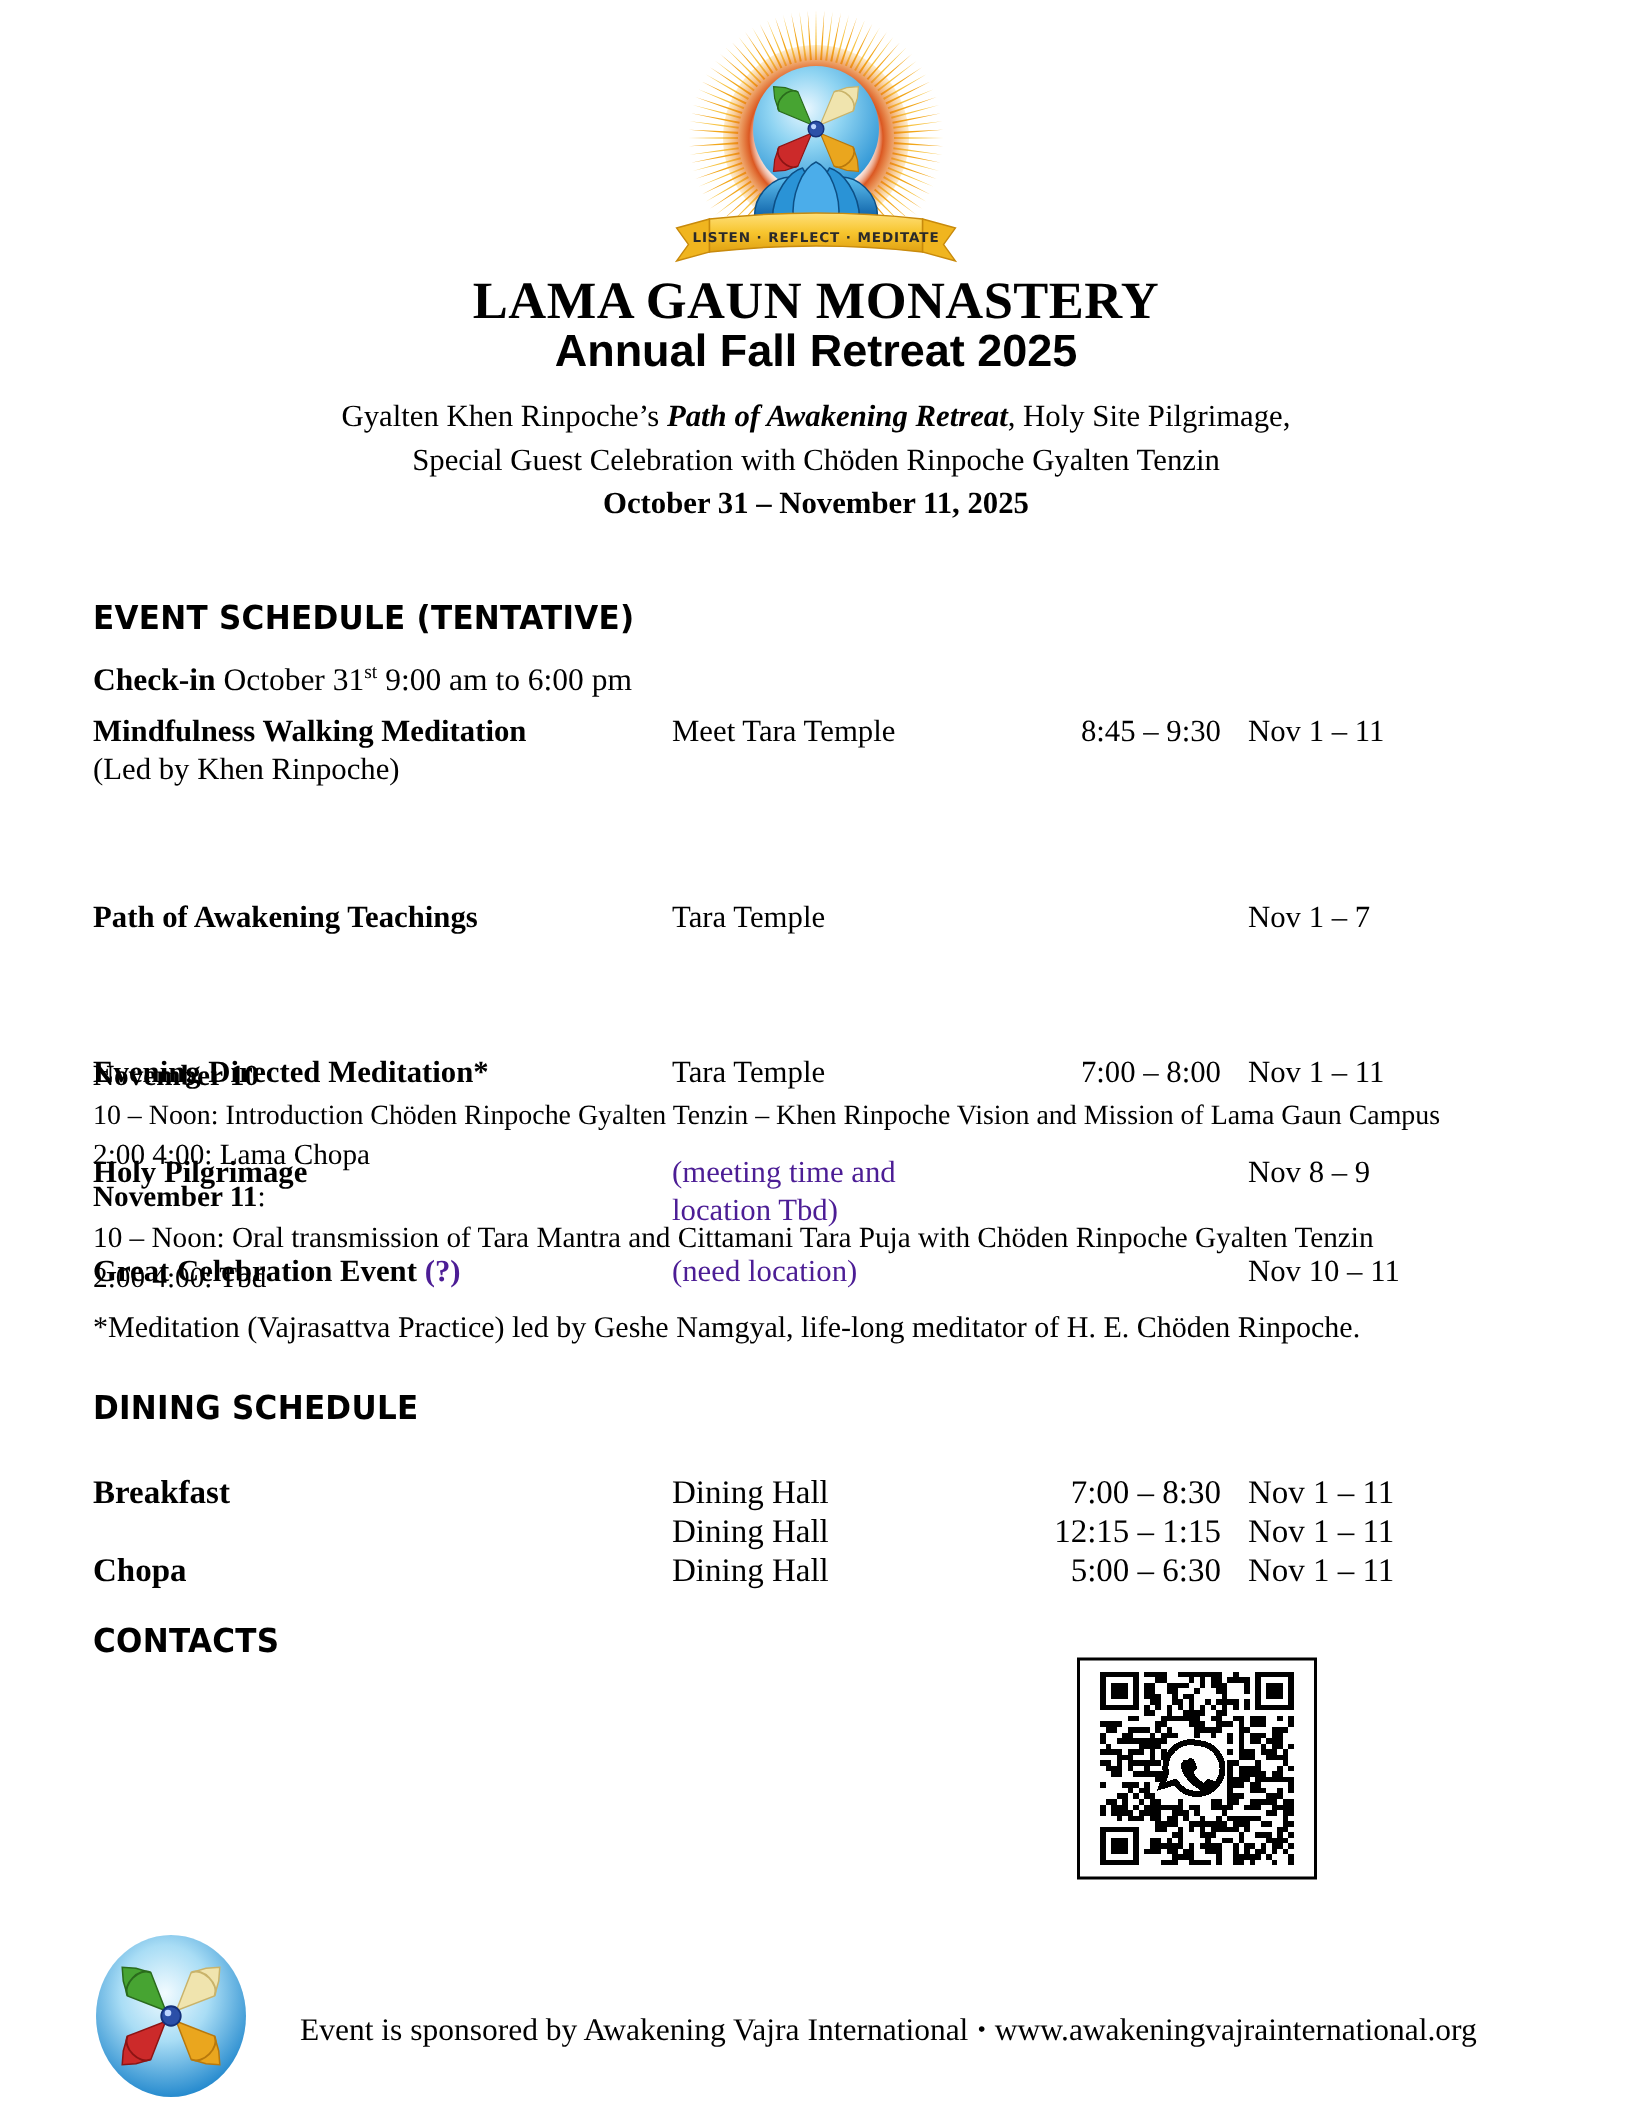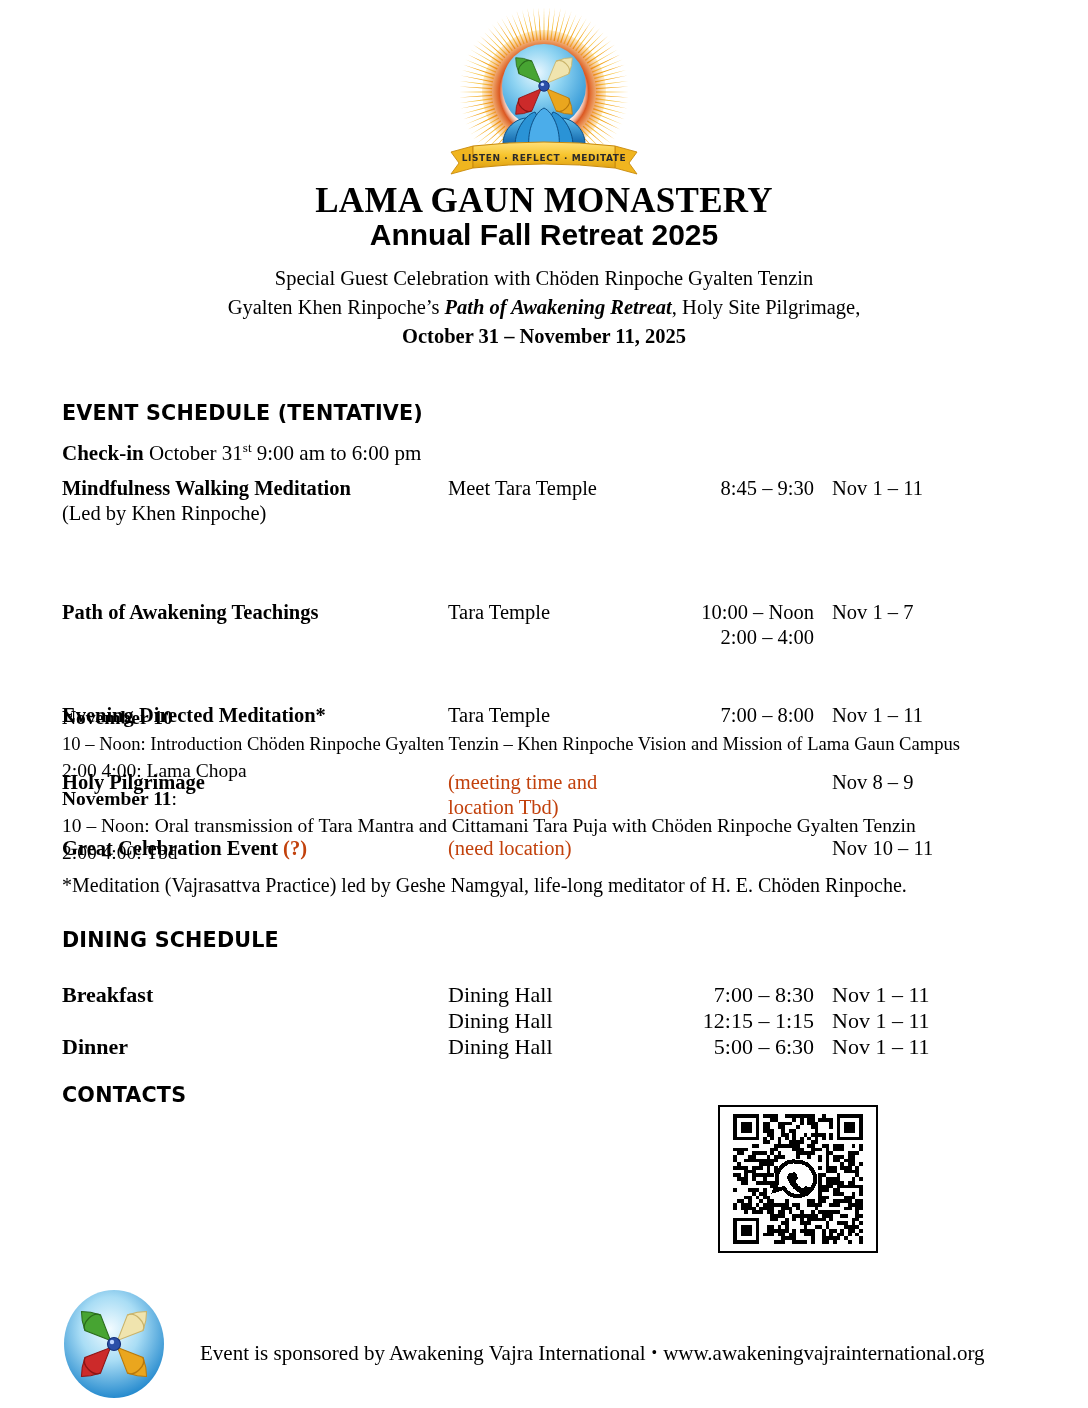--- a/index.html
+++ b/index.html
@@ -136,21 +136,21 @@
     position: absolute;
     left: 582px;
     width: 170px;
     text-align: right;
   }
   .c-date {
     position: absolute;
     left: 770px;
     width: 190px;
   }
-  .red { color: #c2410c; }
+  .red { color: #4c1d95; }
 
   
   #row-walk   { top: 0px;   height: 56px; }
   #row-path   { top: 68px;  height: 52px; }
   #row-eve    { top: 119px; height: 30px; }
   #row-pil    { top: 156px; height: 30px; }
   #row-cel    { top: 192px; height: 30px; }
 
   
   .days {
@@ -402,22 +402,22 @@
           <text x="115" y="155" text-anchor="middle" font-family="DejaVu Sans, sans-serif" font-size="9" font-weight="bold" letter-spacing="0.6" fill="#2a2a2a">LISTEN · REFLECT · MEDITATE</text>
         </g>
       </svg>
     </div>
   </div>
 
   <div class="title-1">LAMA GAUN MONASTERY</div>
   <div class="title-2">Annual Fall Retreat 2025</div>
 
   <div class="subtitle">
+    <div><span>Gyalten Khen Rinpoche’s </span><span class="em">Path of Awakening Retreat</span><span>, Holy Site Pilgrimage,</span></div>
     <div>Special Guest Celebration with Chöden Rinpoche Gyalten Tenzin</div>
-    <div><span>Gyalten Khen Rinpoche’s </span><span class="em">Path of Awakening Retreat</span><span>, Holy Site Pilgrimage,</span></div>
     <div class="dates">October 31 – November 11, 2025</div>
   </div>
 
 
   <div class="sec-head" id="sec-event">EVENT SCHEDULE (TENTATIVE)</div>
 
   <div class="checkin">
     <b>Check-in</b><span> October 31</span><sup>st</sup><span> 9:00 am to 6:00 pm</span>
   </div>
 
@@ -429,24 +429,20 @@
         <span class="sub">(Led by Khen Rinpoche)</span>
       </div>
       <div class="c-loc">Meet Tara Temple</div>
       <div class="c-time">8:45 – 9:30</div>
       <div class="c-date">Nov 1 – 11</div>
     </div>
 
     <div class="row" id="row-path">
       <div class="c-act">Path of Awakening Teachings</div>
       <div class="c-loc">Tara Temple</div>
-      <div class="c-time">
-        <div>10:00 – Noon</div>
-        <div>2:00 – 4:00</div>
-      </div>
       <div class="c-date">Nov 1 – 7</div>
     </div>
 
     <div class="row" id="row-eve">
       <div class="c-act">Evening Directed Meditation*</div>
       <div class="c-loc">Tara Temple</div>
       <div class="c-time">7:00 – 8:00</div>
       <div class="c-date">Nov 1 – 11</div>
     </div>
 
@@ -483,21 +479,21 @@
       <div class="c-loc">Dining Hall</div>
       <div class="c-time">7:00 – 8:30</div>
       <div class="c-date">Nov 1 – 11</div>
     </div>
     <div class="row">
       <div class="c-loc">Dining Hall</div>
       <div class="c-time">12:15 – 1:15</div>
       <div class="c-date">Nov 1 – 11</div>
     </div>
     <div class="row">
-      <div class="c-act">Dinner</div>
+      <div class="c-act">Chopa</div>
       <div class="c-loc">Dining Hall</div>
       <div class="c-time">5:00 – 6:30</div>
       <div class="c-date">Nov 1 – 11</div>
     </div>
   </div>
 
   <div class="sec-head" id="sec-contacts">CONTACTS</div>
 
 
   <div class="qr">

